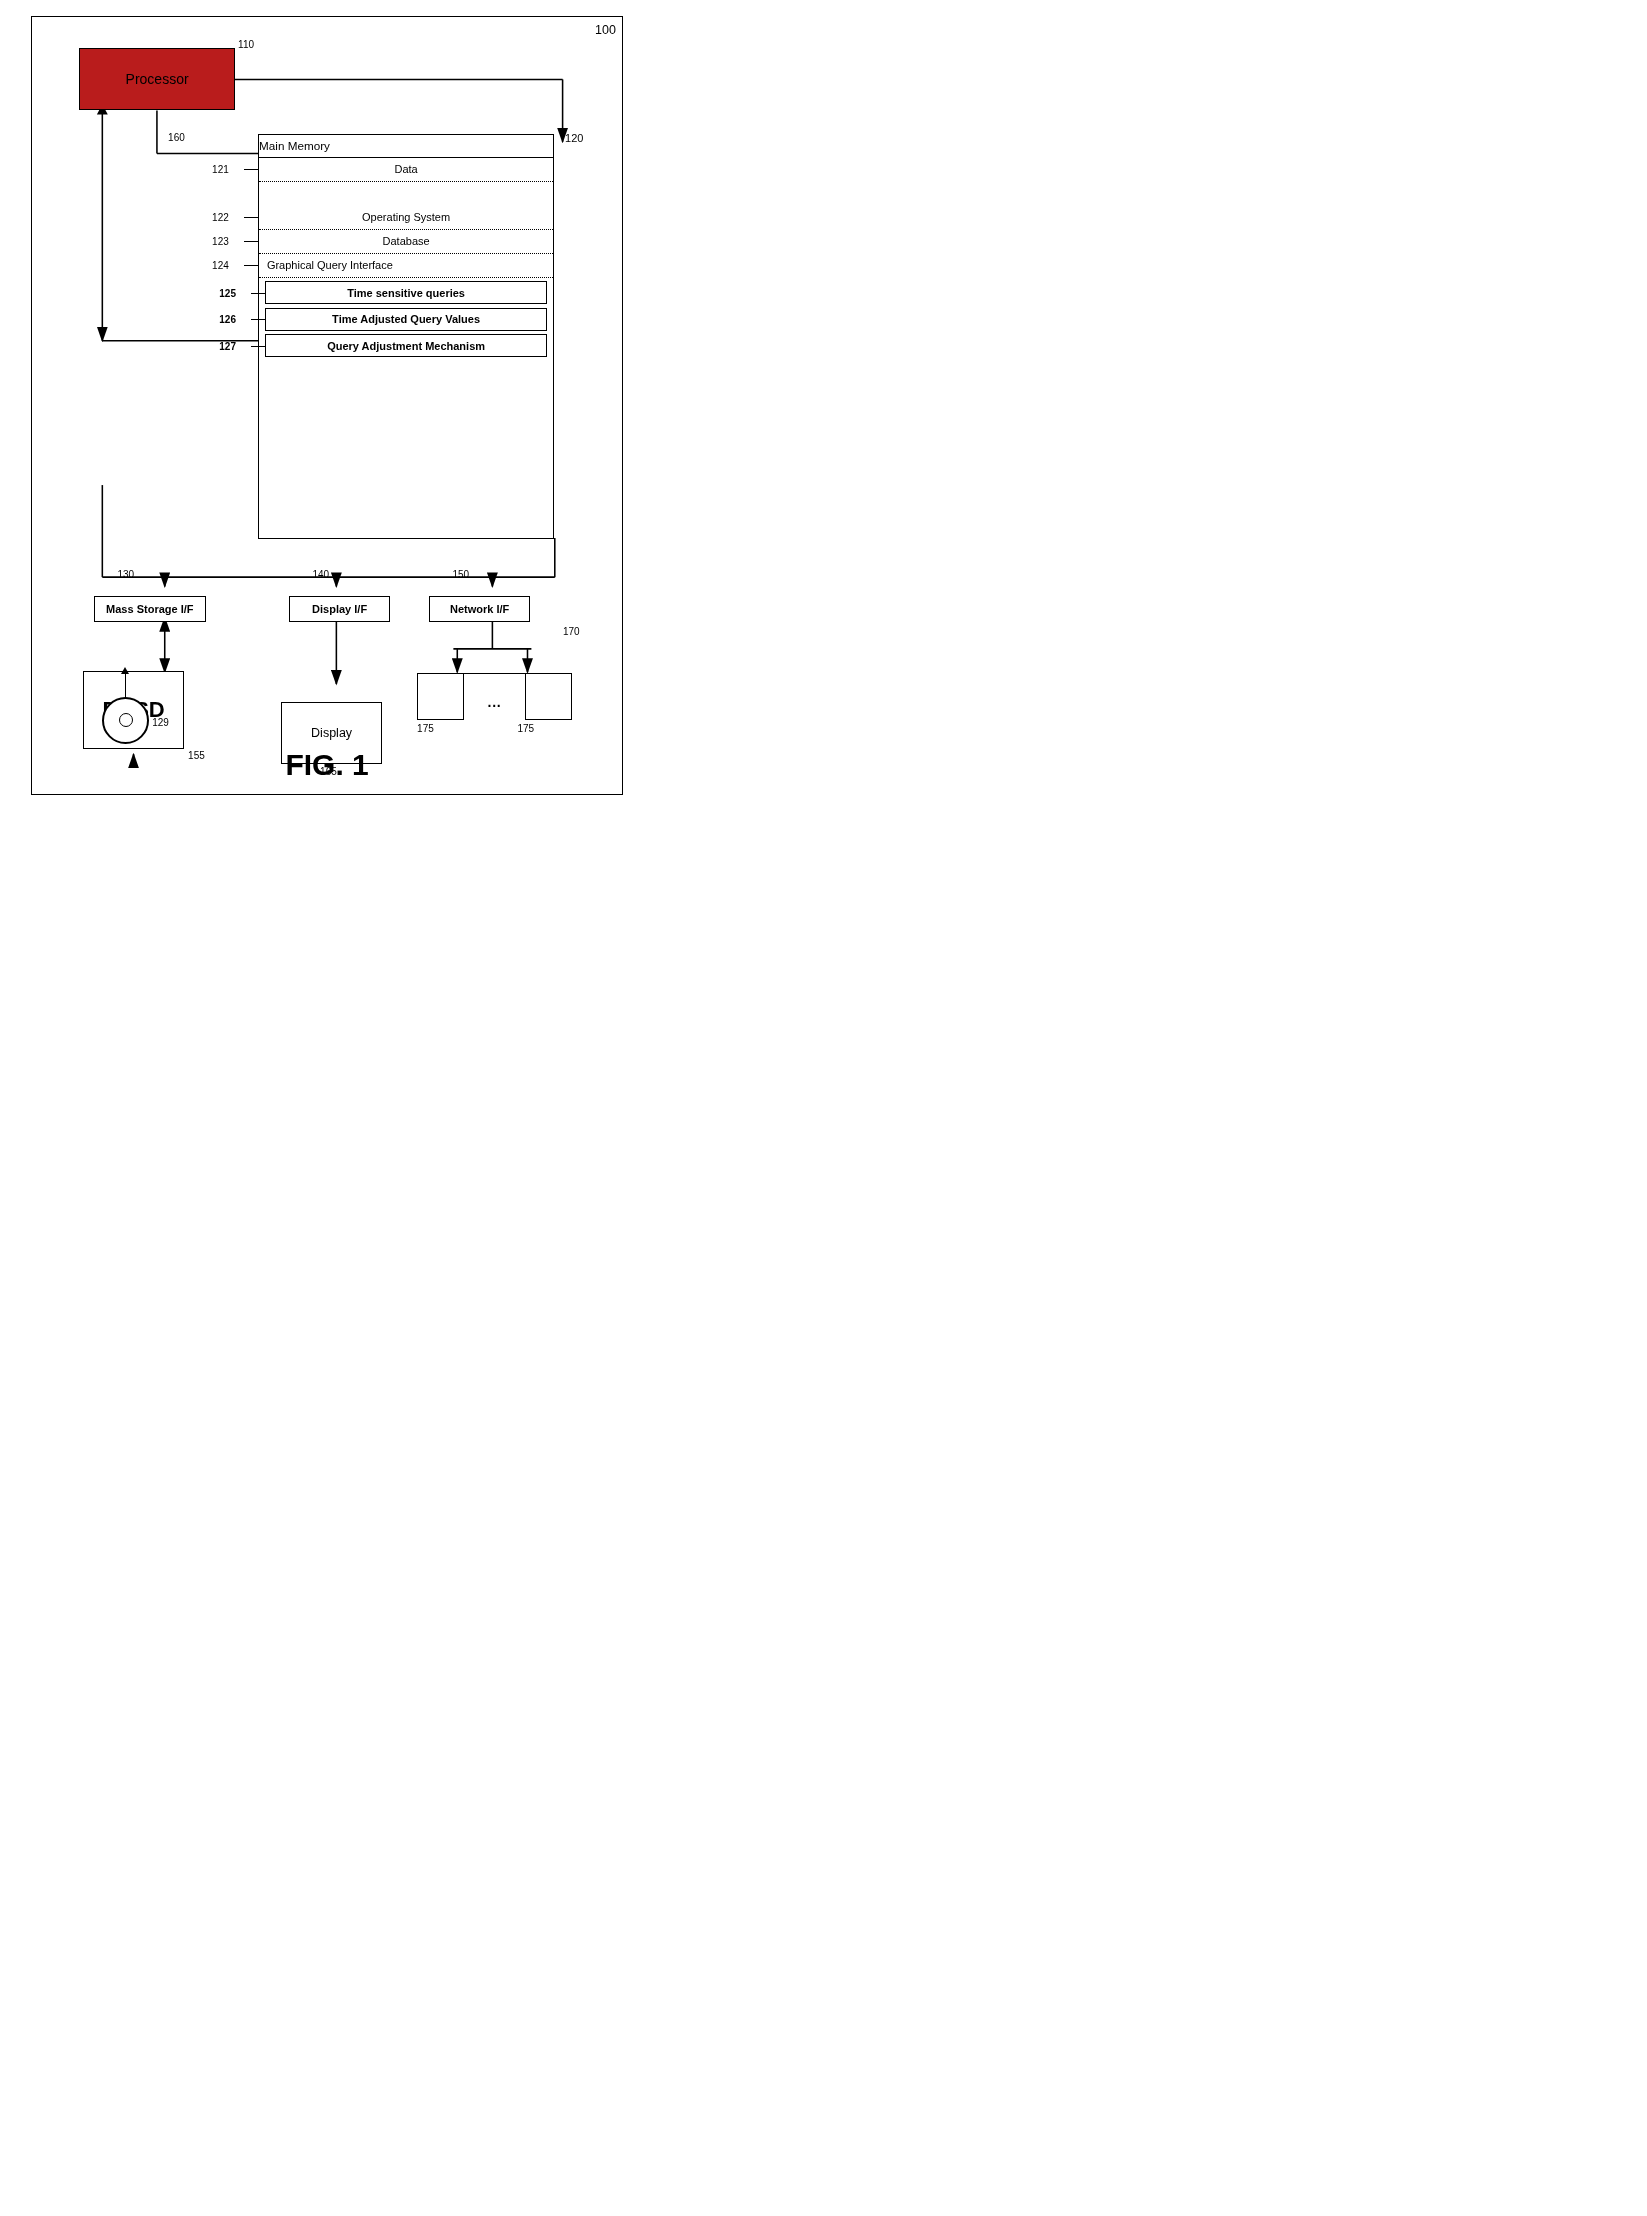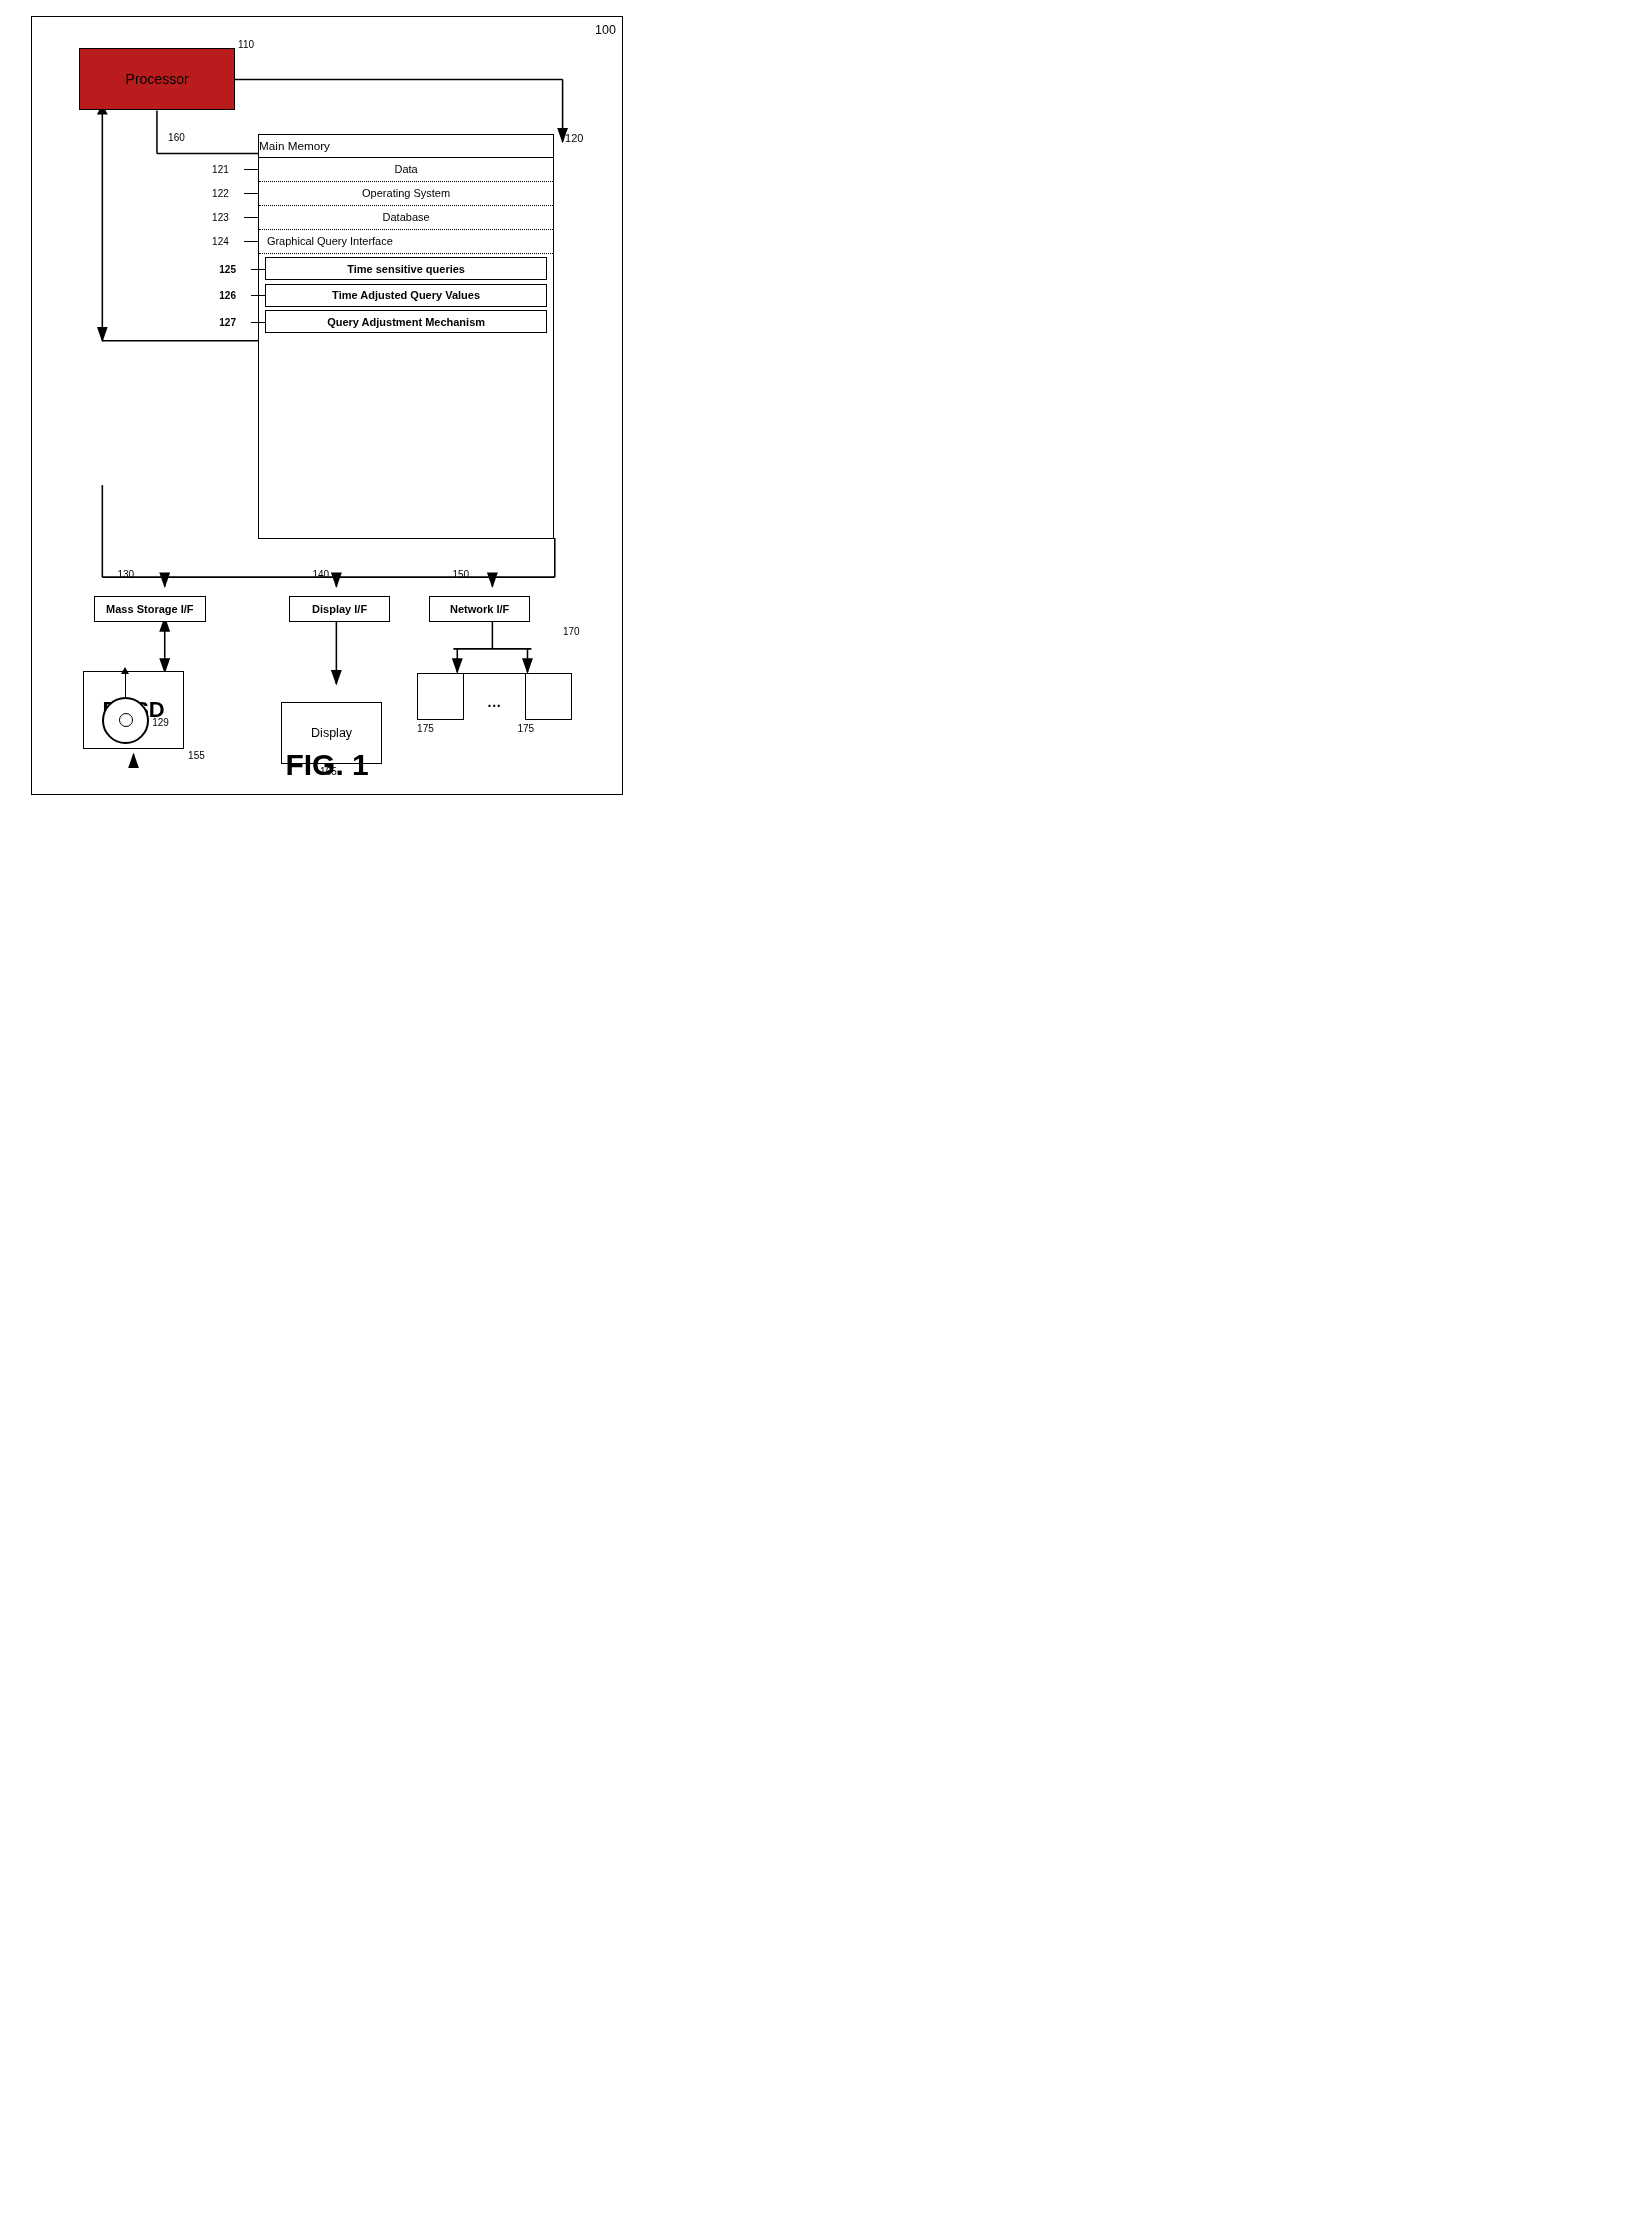--- a/index.html
+++ b/index.html
@@ -240,21 +240,21 @@
       <div class="main-memory-title">
         <span>Main Memory</span>
       </div>
 
       <div class="mm-row" style="border-bottom:0.8px dotted #000; font-size:11px; padding:5.5px 7.8px; text-align:center; position:relative;">
         <span class="row-label">121</span>
         <span class="row-label-line"></span>
         <span>Data</span>
       </div>
 
-      <div class="mm-row" style="border-bottom:0.8px dotted #000; font-size:11px; padding:5.5px 7.8px; text-align:center; position:relative;">
+      <div class="mm-row" style="border-bottom:0.8px dotted #000; font-size:11px; padding:5.5px 7.8px; text-align:center; position:relative;margin-top:24px;">
         <span class="row-label">122</span>
         <span class="row-label-line"></span>
         <span>Operating System</span>
       </div>
 
       <div class="mm-row" style="border-bottom:0.8px dotted #000; font-size:11px; padding:5.5px 7.8px; text-align:center; position:relative;">
         <span class="row-label">123</span>
         <span class="row-label-line"></span>
         <span>Database</span>
       </div>

